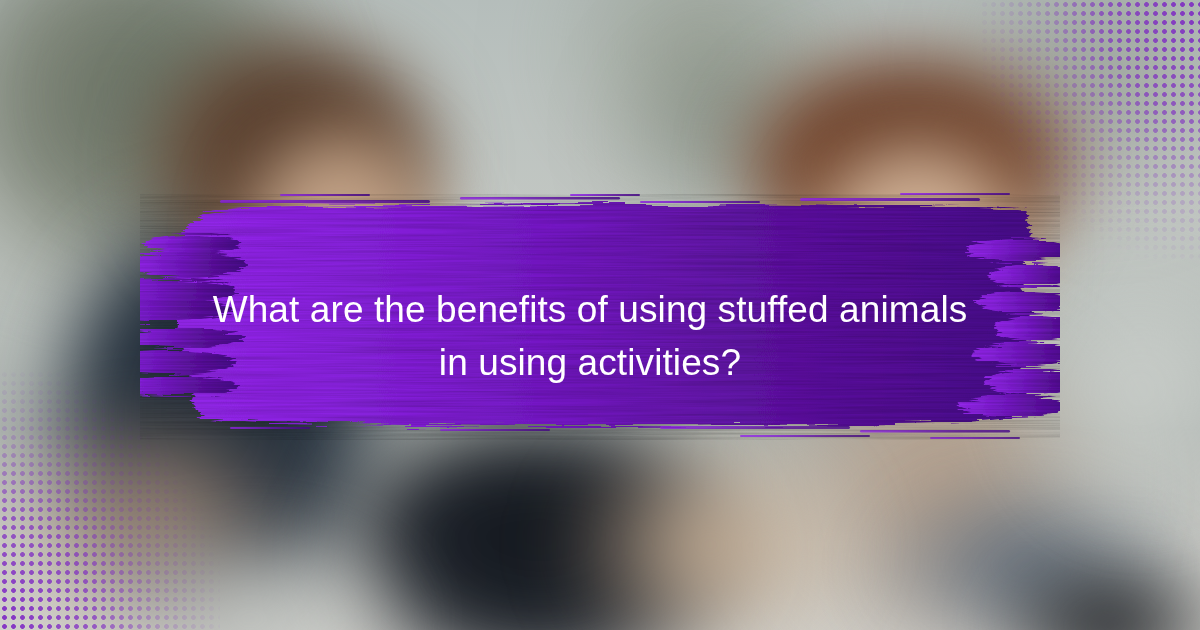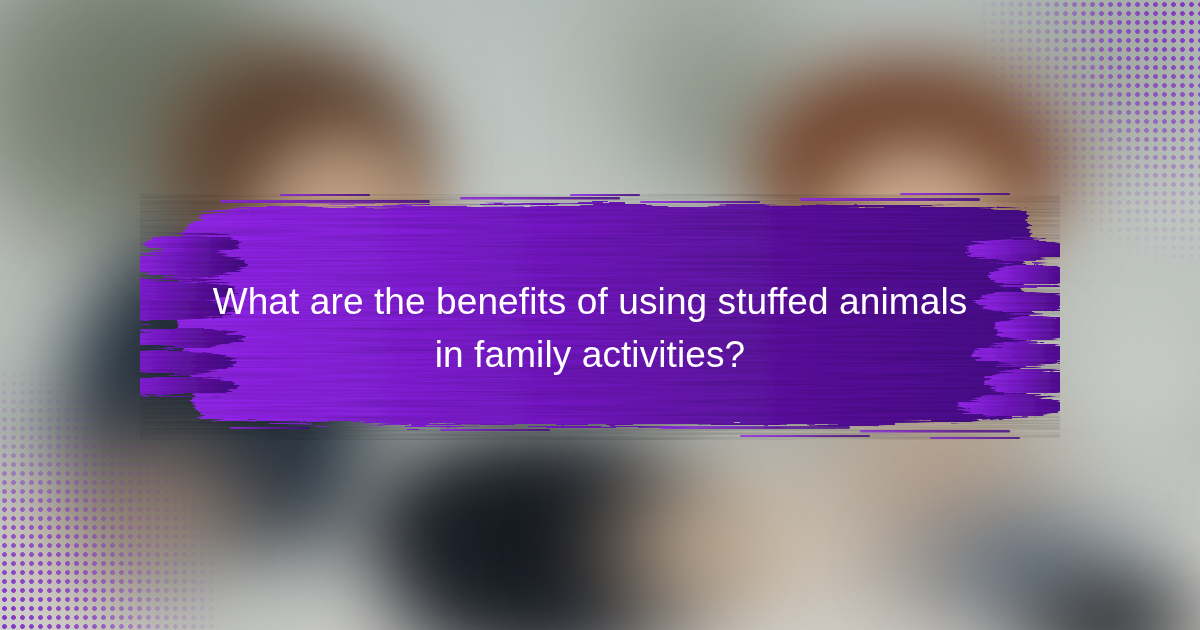--- a/index.html
+++ b/index.html
@@ -204,21 +204,21 @@
     inset: 0;
     width: 100%;
     height: 100%;
     display: block;
   }
 
   
   .headline {
     position: absolute;
     left: 170px;
-    top: 276px;
+    top: 284px;
     width: 840px;
     text-align: center;
     color: #ffffff;
     font-family: "Liberation Sans", sans-serif;
     font-size: 37px;
     font-weight: 400;
     line-height: 1.42;
     letter-spacing: .1px;
     text-rendering: optimizeLegibility;
   }
@@ -343,16 +343,16 @@
         <rect x="30" y="8" width="860" height="34"></rect>
         <rect x="30" y="214" width="860" height="40"></rect>
         <rect x="0" y="96" width="150" height="40"></rect>
         <rect x="780" y="140" width="140" height="60"></rect>
       </g>
     </svg>
   </div>
 
   <div class="headline">
     <span class="headline-line headline-line-1">What are the benefits of using stuffed animals</span>
-    <span class="headline-line headline-line-2">in family activities?</span>
+    <span class="headline-line headline-line-2">in using activities?</span>
   </div>
 
 </div>
 
 </body></html>

